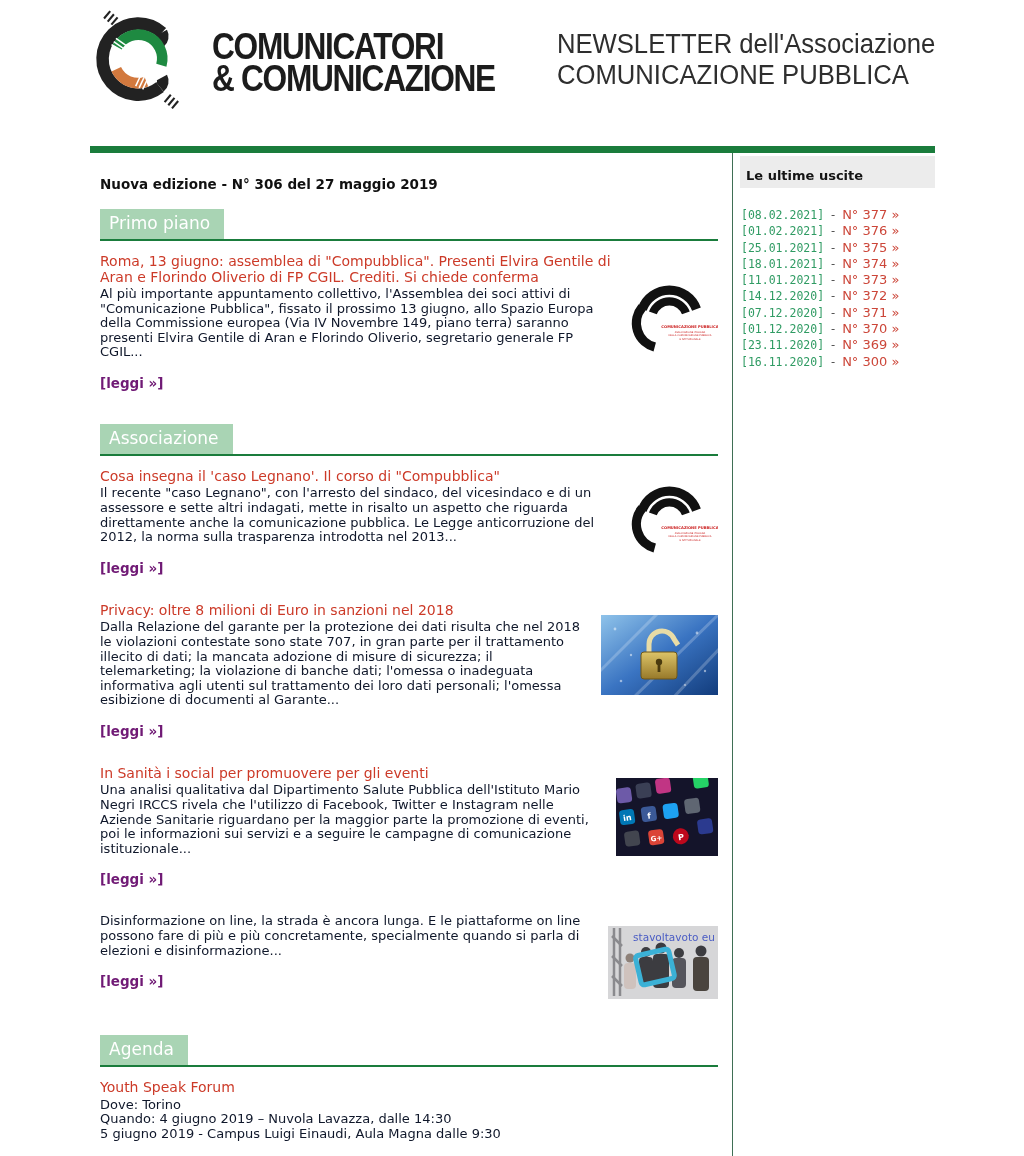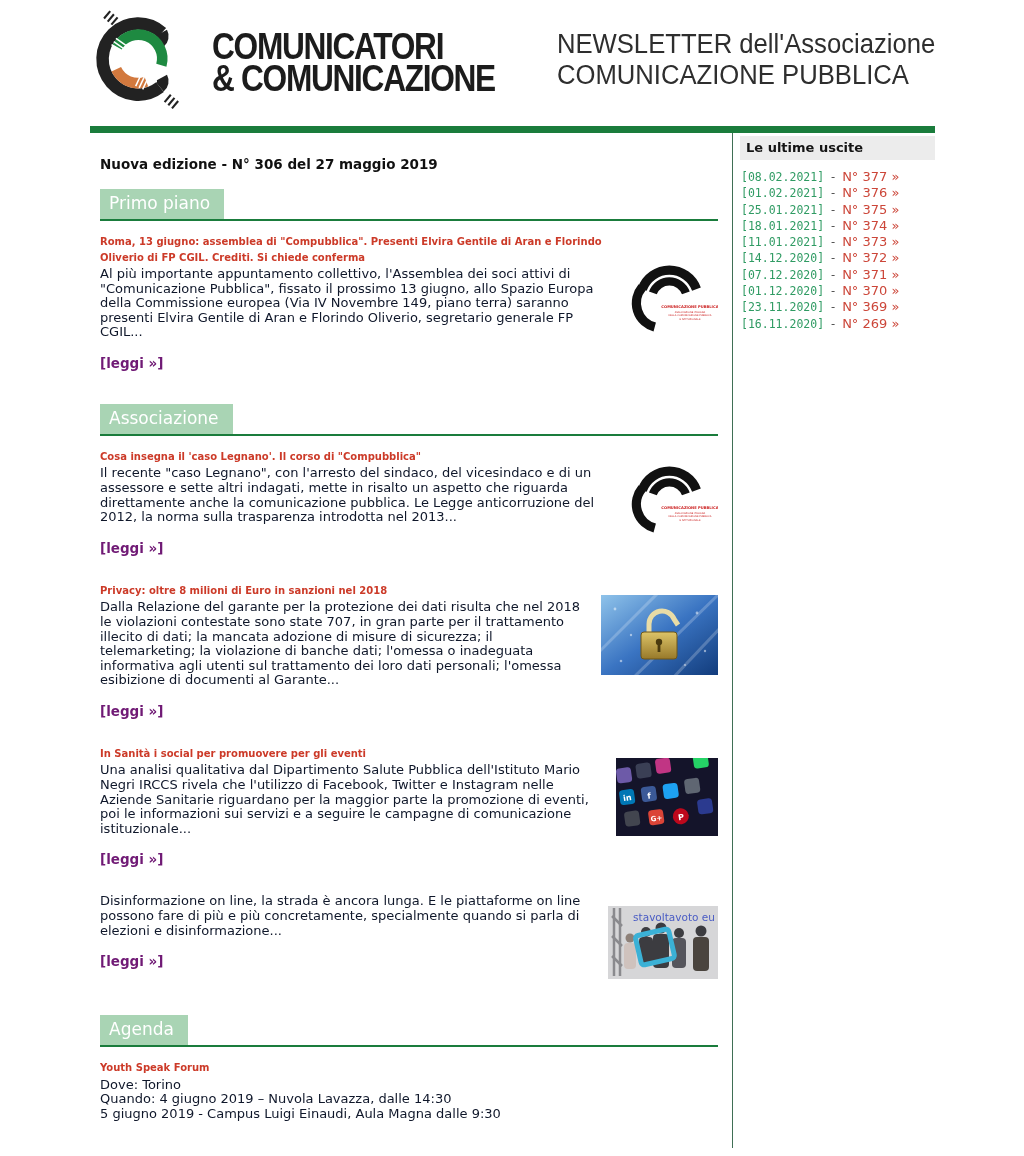--- a/index.html
+++ b/index.html
@@ -6,21 +6,21 @@
   html, body {
     margin: 0; padding: 0;
     width: 1024px; height: 1156px;
     background: #ffffff;
     font-family: "DejaVu Sans", sans-serif;
     overflow: hidden;
   }
   .page { width: 845px; margin-left: 90px; position: relative; }
 
   
-  .masthead { display: flex; align-items: flex-start; height: 126px; padding-top: 7px; }
+  .masthead { display: flex; align-items: flex-start; height: 146px; padding-top: 7px; }
   .logo-wrap { width: 106px; flex: none; }
   .brand {
     margin-left: 16px; padding-top: 24px;
     font-family: "Liberation Sans", sans-serif;
     font-weight: bold; color: #1c1c1c;
     font-size: 36px; line-height: 32px; letter-spacing: -1.5px;
     transform: scaleX(0.88); transform-origin: left top;
     white-space: nowrap;
   }
   .nl-title {
@@ -48,40 +48,40 @@
   .section-head.first { margin-top: 0; }
   .section-label {
     display: inline-block; vertical-align: bottom;
     background: #a9d4b4; color: #ffffff;
     font-size: 17px; padding: 4px 14px 6px 9px;
   }
 
   .article { display: flex; margin-bottom: 26px; }
   .art-text { flex: 1; padding-right: 14px; min-width: 0; }
   .art-title {
-    color: #cc3a28; font-weight: bold;
-    font-size: 10px; line-height: 15.5px; margin: 0 0 2px;
+    color: #cc3a28; font-weight: normal;
+    font-size: 14px; line-height: 15.5px; margin: 0 0 2px;
   }
   .art-body {
     color: #0f172a; font-size: 13px; line-height: 14.6px;
     white-space: pre-line;
   }
   .leggi {
     display: inline-block; margin-top: 15px;
     color: #701a75; font-weight: bold; font-size: 13.5px;
     text-decoration: none; cursor: pointer;
   }
   .art-img { flex: none; cursor: pointer; }
   .mt30 { margin-top: 30px; } .mt16 { margin-top: 16px; } .mt12 { margin-top: 12px; }
 
   
   .sidebar-header {
     background: #ececec; color: #141414;
     font-weight: bold; font-size: 13px;
-    padding: 4px 6px 5px; margin-bottom: 9px;
+    padding: 12px 6px 5px; margin-bottom: 19px;
   }
   .uscite { padding-left: 1px; }
   .uscita-row {
     font-family: "DejaVu Sans Mono", monospace;
     font-size: 11.5px; line-height: 15.3px;
     color: #2f9b63; white-space: nowrap;
   }
   .uscita-sep { color: #555; font-family: "DejaVu Sans", sans-serif; }
   .uscita-link {
     color: #cc4639; font-family: "DejaVu Sans", sans-serif;
@@ -312,19 +312,19 @@
       <div class="uscite">
         <div class="uscita-row"><span>[08.02.2021]</span> <span class="uscita-sep">-</span> <a class="uscita-link">N° 377 »</a></div>
         <div class="uscita-row"><span>[01.02.2021]</span> <span class="uscita-sep">-</span> <a class="uscita-link">N° 376 »</a></div>
         <div class="uscita-row"><span>[25.01.2021]</span> <span class="uscita-sep">-</span> <a class="uscita-link">N° 375 »</a></div>
         <div class="uscita-row"><span>[18.01.2021]</span> <span class="uscita-sep">-</span> <a class="uscita-link">N° 374 »</a></div>
         <div class="uscita-row"><span>[11.01.2021]</span> <span class="uscita-sep">-</span> <a class="uscita-link">N° 373 »</a></div>
         <div class="uscita-row"><span>[14.12.2020]</span> <span class="uscita-sep">-</span> <a class="uscita-link">N° 372 »</a></div>
         <div class="uscita-row"><span>[07.12.2020]</span> <span class="uscita-sep">-</span> <a class="uscita-link">N° 371 »</a></div>
         <div class="uscita-row"><span>[01.12.2020]</span> <span class="uscita-sep">-</span> <a class="uscita-link">N° 370 »</a></div>
         <div class="uscita-row"><span>[23.11.2020]</span> <span class="uscita-sep">-</span> <a class="uscita-link">N° 369 »</a></div>
-        <div class="uscita-row"><span>[16.11.2020]</span> <span class="uscita-sep">-</span> <a class="uscita-link">N° 269 »</a></div>
+        <div class="uscita-row"><span>[16.11.2020]</span> <span class="uscita-sep">-</span> <a class="uscita-link">N° 300 »</a></div>
       </div>
     </aside>
 
   </div>
 
 </div>
 
 </body></html>

